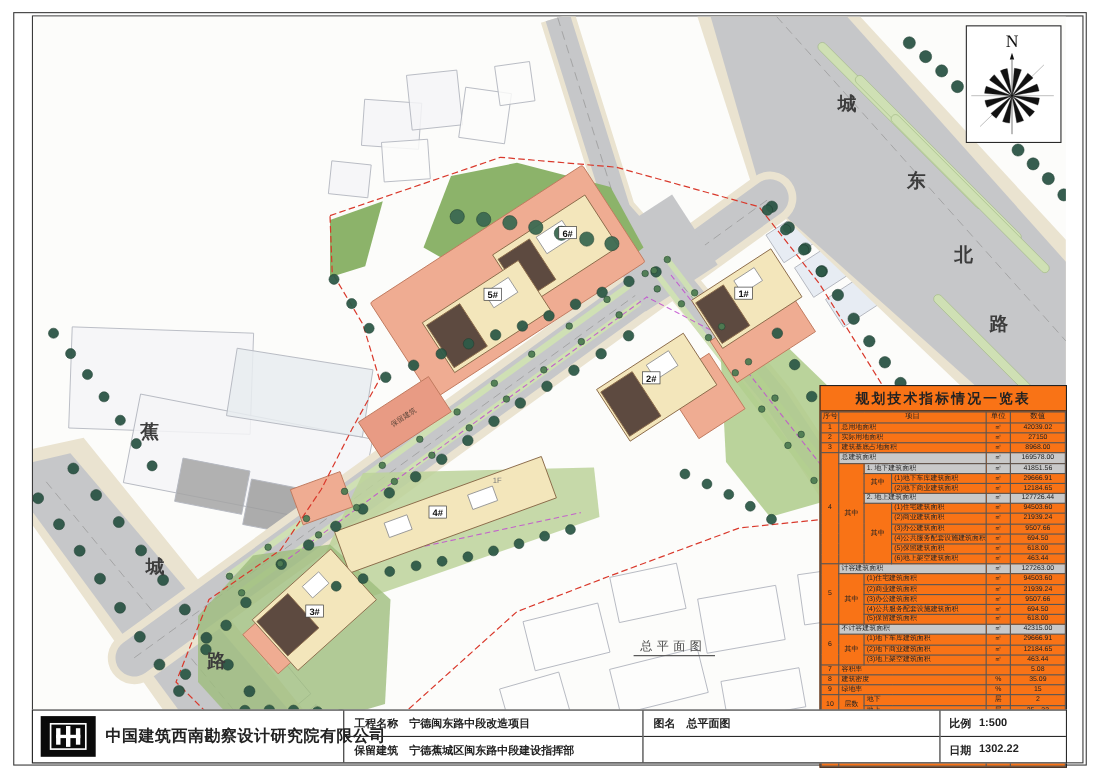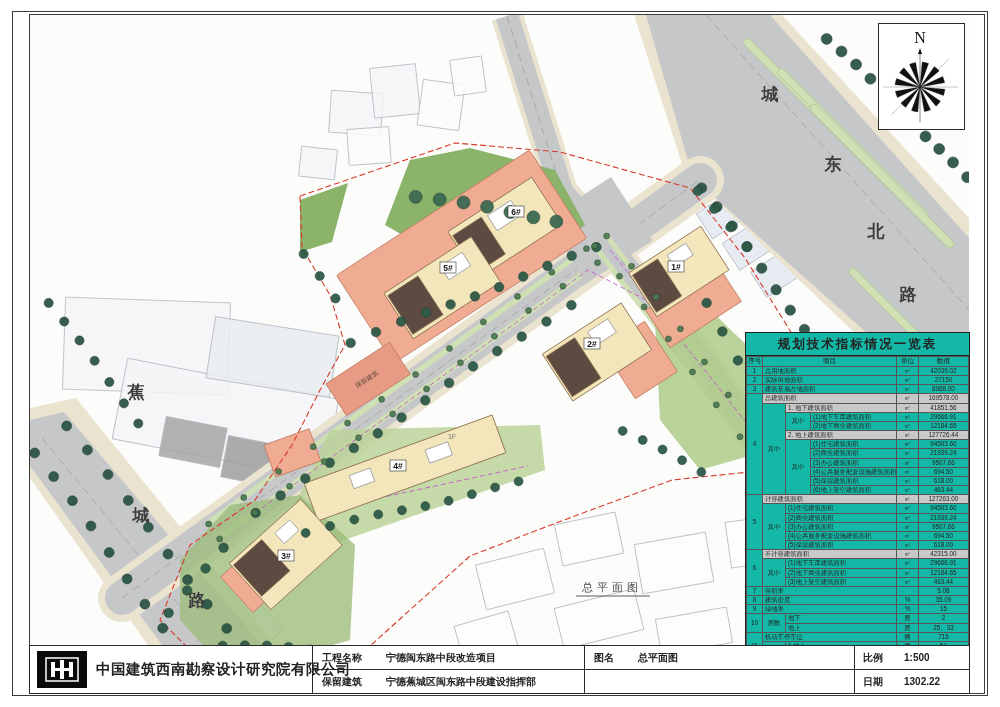--- a/index.html
+++ b/index.html
@@ -4,41 +4,41 @@
 <style>
   html,body{margin:0;padding:0;background:#fff;}
   .page{position:relative;width:1000px;height:707px;background:#fff;overflow:hidden;
         font-family:"Liberation Sans","DejaVu Sans",sans-serif;color:#222;}
   .frame-outer{position:absolute;left:12px;top:11px;right:12px;bottom:11px;border:1.5px solid #3a3a3a;}
   .frame-inner{position:absolute;left:29px;top:14px;right:15px;bottom:13px;border:1px solid #3a3a3a;}
   .plan-svg{position:absolute;left:30px;top:15px;}
   
   .compass{position:absolute;left:878px;top:23px;width:85px;height:105px;border:1px solid #2a2a2a;background:#fff;}
   
-  .tbl-wrap{position:absolute;left:745px;top:332px;width:223px;background:#14b8a6;border:1.2px solid #222;}
+  .tbl-wrap{position:absolute;left:745px;top:350px;width:223px;background:#f97316;border:1.2px solid #222;}
   .tbl-title{font-size:12.5px;font-weight:bold;text-align:center;letter-spacing:2px;
              padding:3px 0 2px 0;border-bottom:1px solid #222;}
   table.ind{border-collapse:collapse;table-layout:fixed;width:100%;font-size:6.3px;line-height:1.3;}
   table.ind td,table.ind th{border:0.5px solid #555;padding:0 1px;text-align:center;
        overflow:hidden;white-space:nowrap;height:8px;font-weight:normal;}
   table.ind th{font-size:6.8px;}
   table.ind td.l{text-align:left;padding-left:2px;}
   table.ind td.sh{background:#c9c9c9;}
   
   .tblock{position:absolute;left:29px;bottom:13px;width:941px;height:49px;border:1px solid #2a2a2a;
           display:flex;background:#fff;box-sizing:border-box;}
   .tb-sec{border-right:1px solid #2a2a2a;box-sizing:border-box;height:100%;}
   .tb-logo-co{width:283px;display:flex;align-items:center;gap:9px;padding-left:7px;text-align:center;}
   .logo-box{width:50px;height:37px;background:#0a0a0a;flex:0 0 auto;display:flex;align-items:center;justify-content:center;}
   .co-name{font-size:14.5px;font-weight:bold;letter-spacing:0.5px;white-space:nowrap;}
   .tb-two{display:flex;flex-direction:column;}
   .tb-row{flex:1;display:flex;align-items:center;box-sizing:border-box;}
   .tb-row+.tb-row{border-top:1px solid #2a2a2a;}
   .tb-lab{font-size:10px;font-weight:bold;padding:0 10px 0 9px;white-space:nowrap;}
-  .tb-val{font-size:10px;font-weight:bold;white-space:nowrap;margin-left:14px;}
+  .tb-val{font-size:10px;font-weight:bold;white-space:nowrap;}
   .tb-proj{width:272px;}
   .tb-draw{width:270px;}
   .tb-right{width:114px;border-right:none;justify-content:flex-end;}
   .tb-right .tb-lab{padding:0 7px 0 8px;}
 </style>
 </head>
 <body>
 
 <div class="page">
   <div class="frame-outer"></div>

